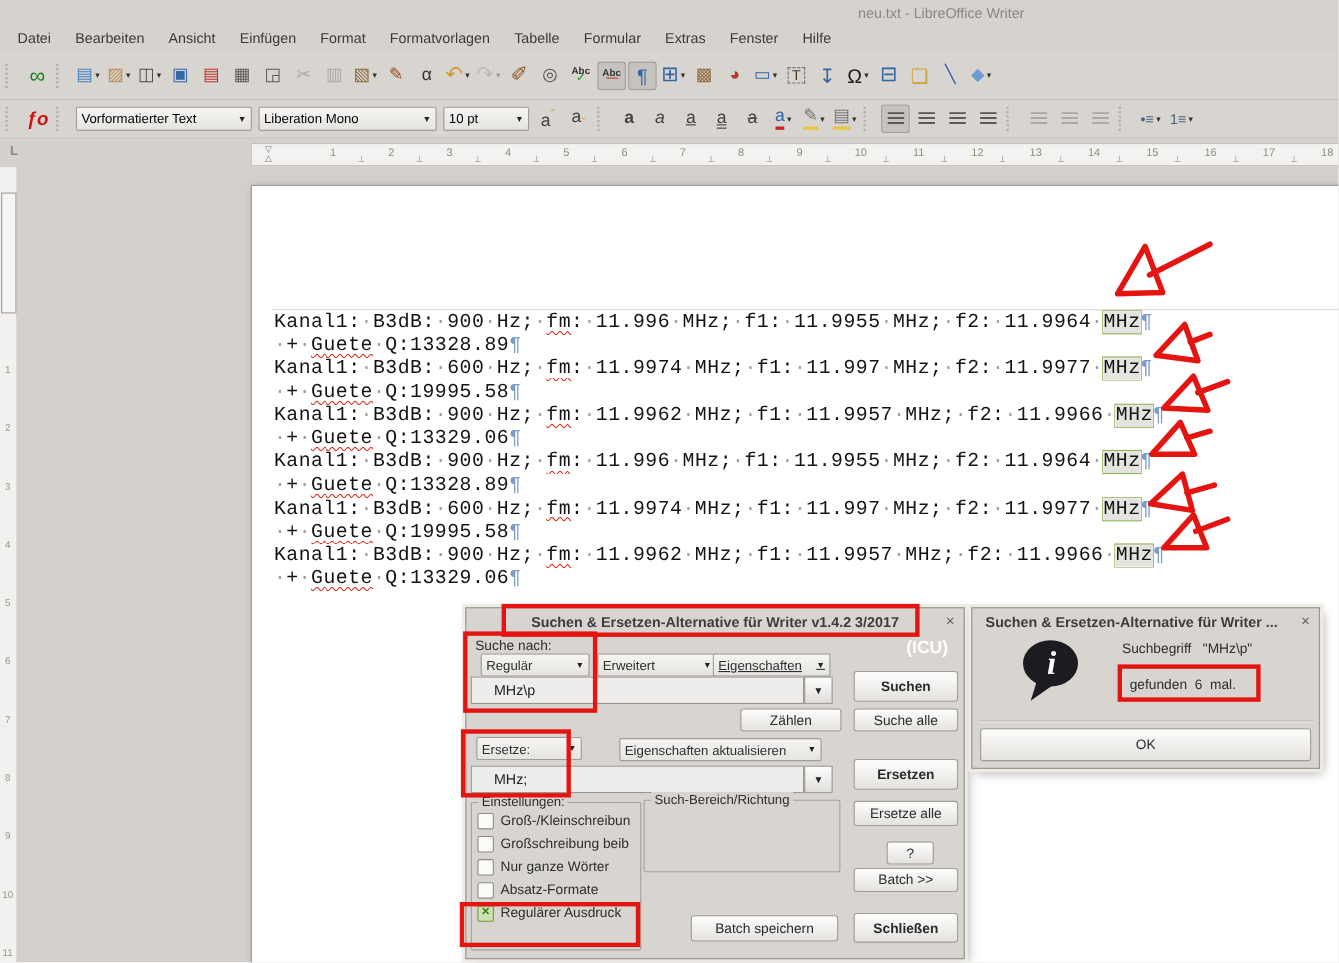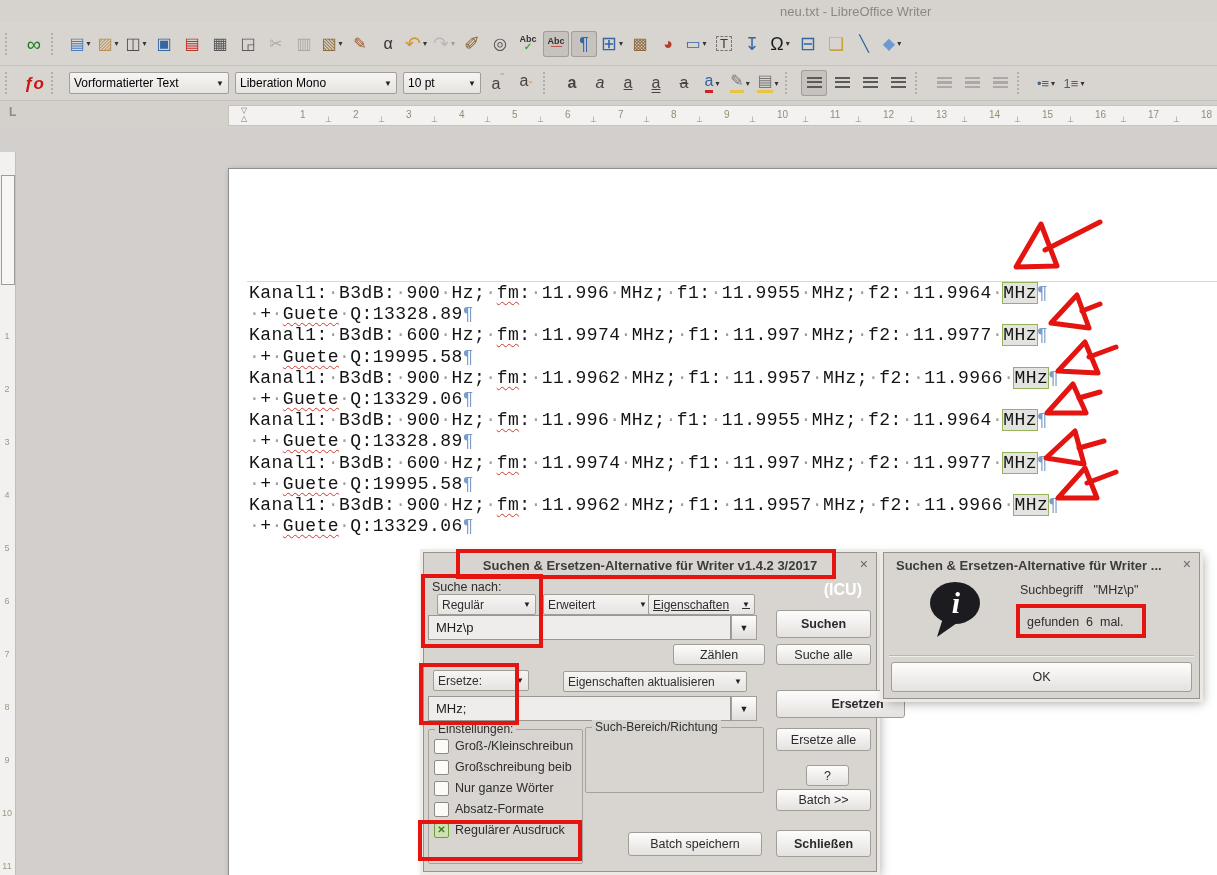--- a/index.html
+++ b/index.html
@@ -72,21 +72,21 @@
   .dlabel{position:absolute;font-size:12.5px;color:#2e2e2e;}
   .btn{position:absolute;display:flex;align-items:center;justify-content:center;
        background:linear-gradient(#fdfdfc,#e4e2df);border:1px solid #a19d98;border-radius:3px;
        font-size:12.5px;color:#2b2b2b;}
   .btn.bold{font-weight:bold;}
   .dcombo{position:absolute;display:flex;align-items:center;background:linear-gradient(#f6f5f3,#e6e4e1);
           border:1px solid #a19d98;border-radius:2px;padding:0 4px;font-size:12px;
           overflow:hidden;white-space:nowrap;}
   .dcombo .ar{margin-left:auto;font-size:8px;color:#222;padding-left:4px;}
   .dinput{position:absolute;background:#efedeb;border:1px solid #9a9792;
-          font:13px "Liberation Sans",sans-serif;padding:0 7px;color:#222;box-sizing:border-box;}
+          font:13px "Liberation Sans",sans-serif;padding:0 20px;color:#222;box-sizing:border-box;}
   .dropbtn{position:absolute;display:flex;align-items:center;justify-content:center;
            background:linear-gradient(#fdfdfc,#e0dedb);border:1px solid #a19d98;font-size:9px;color:#222;}
   .grp{position:absolute;border:1px solid #a5a19c;border-radius:2px;}
   .gl{position:absolute;top:-8px;left:6px;background:#d8d5d1;padding:0 3px;font-size:12px;color:#2e2e2e;}
   .cbrow{display:flex;align-items:center;gap:6px;margin:5px 5px;height:16px;}
   .cb{width:13px;height:13px;background:#fbfbfa;border:1px solid #8e8b86;border-radius:2px;
       font-size:10px;line-height:12px;text-align:center;color:transparent;flex:none;}
   .cb.on{background:#cfe3b2;border-color:#6f9c3f;color:#3c7d1f;font-weight:bold;}
   .cblabel{white-space:nowrap;font-size:12.5px;}
   .sepline{position:absolute;left:5px;right:5px;border-top:1px solid #b9b6b1;border-bottom:1px solid #efedea;}
@@ -95,20 +95,33 @@
 </style>
 </head>
 <body>
 
 <div class="app">
 
   <div class="titlebar">
     <span class="wtitle">neu.txt - LibreOffice Writer</span>
   </div>
 
+  <div class="menubar" id="menubar">
+      <span class="mitem">Datei</span>
+      <span class="mitem">Bearbeiten</span>
+      <span class="mitem">Ansicht</span>
+      <span class="mitem">Einfügen</span>
+      <span class="mitem">Format</span>
+      <span class="mitem">Formatvorlagen</span>
+      <span class="mitem">Tabelle</span>
+      <span class="mitem">Formular</span>
+      <span class="mitem">Extras</span>
+      <span class="mitem">Fenster</span>
+      <span class="mitem">Hilfe</span>
+    </div>
 
   <div class="tb tb1" id="tb1">
       <span class="grip"></span>
       <span class="tbi">
         <span class="g" style="color: rgb(31, 122, 31); font-size: 20px;">∞</span>
       </span>
       <span class="grip"></span>
       <span class="tbi">
         <span class="g" style="color: rgb(74, 127, 193);">▤</span>
         <span class="ddm">▾</span>
@@ -406,21 +419,21 @@
       <span>Ersetze:</span>
         <span class="ar">▼</span>
     </span>
     <span class="dcombo" style="left:139px;top:118px;width:174px;height:19px;">
       <span>Eigenschaften aktualisieren</span>
         <span class="ar">▼</span>
     </span>
 
     <input class="dinput" style="left: 4px; top: 143px; width: 303px; height: 25px;" value="MHz;">
     <span class="dropbtn" style="left:307px;top:143px;width:24px;height:23px;">▼</span>
-    <span class="btn bold" style="left:352px;top:137px;width:93px;height:26px;padding-left:34px;">Ersetzen</span>
+    <span class="btn bold" style="left:352px;top:137px;width:93px;height:26px;">Ersetzen</span>
 
     <div class="grp" style="left:4px;top:176px;width:153px;height:133px;">
       <span class="gl">Einstellungen:</span>
       <div id="settingsChecks" style="margin-top:8px;">
           <label class="cbrow">
             <span class="cb"></span>
             <span class="cblabel">Groß-/Kleinschreibun</span>
           </label>
           <label class="cbrow">
             <span class="cb"></span>

